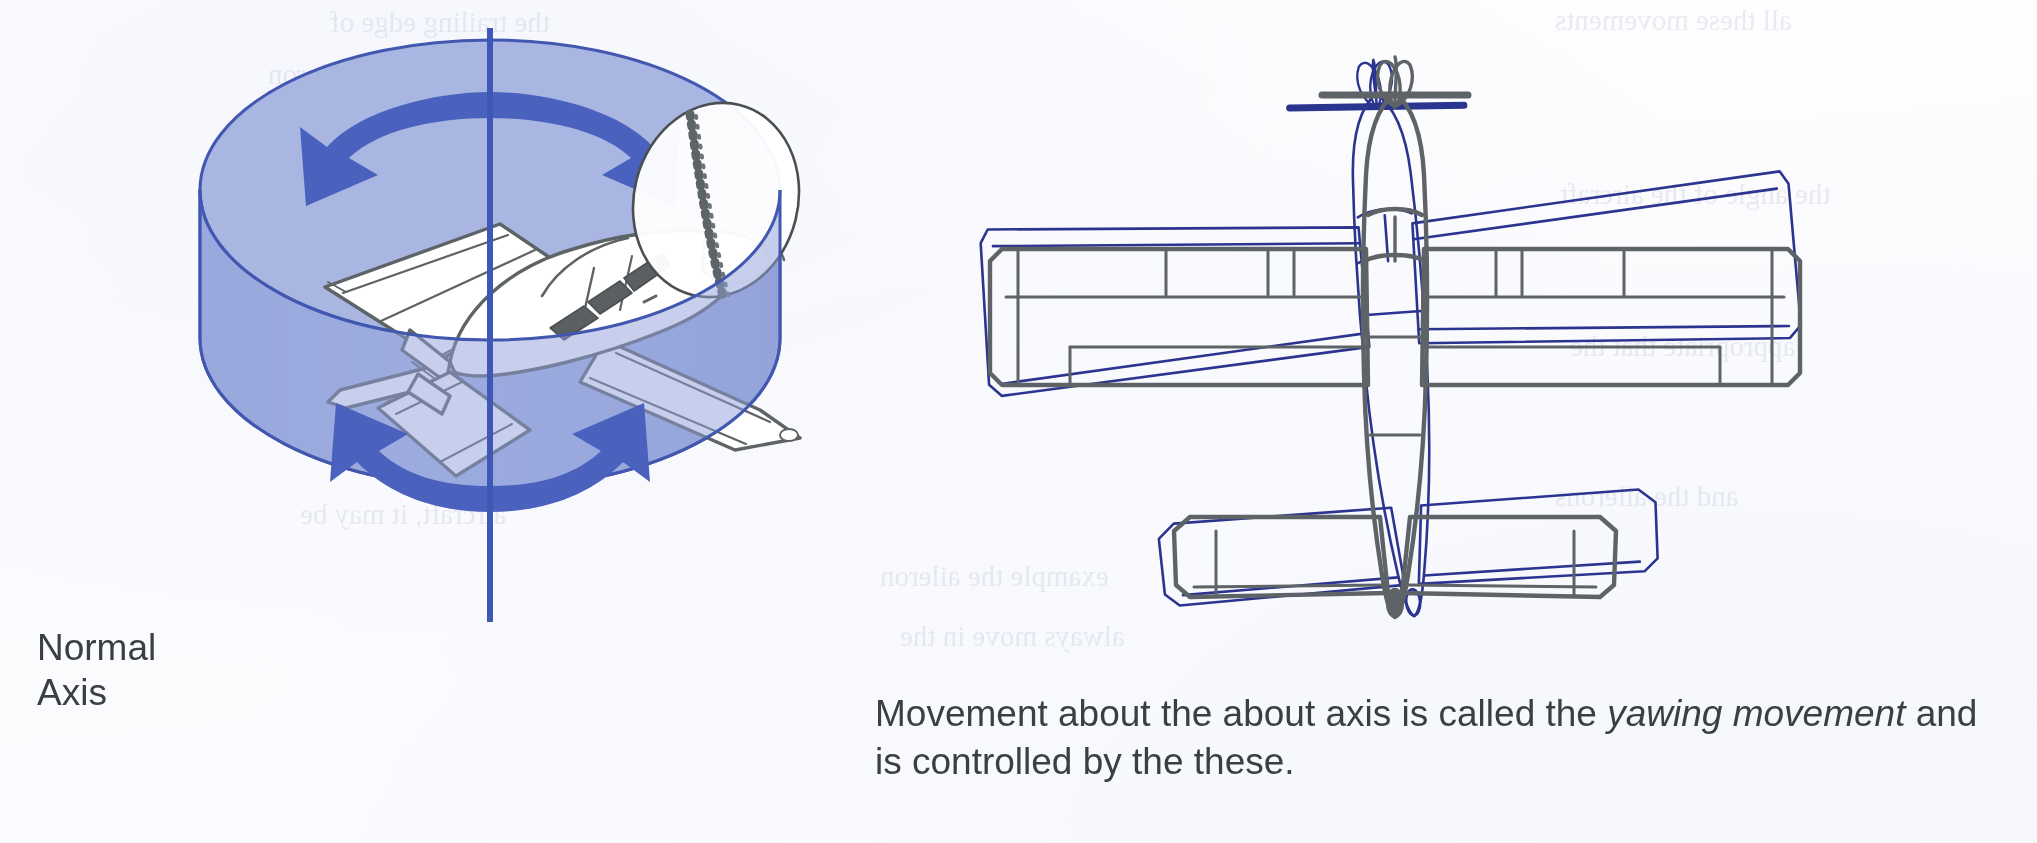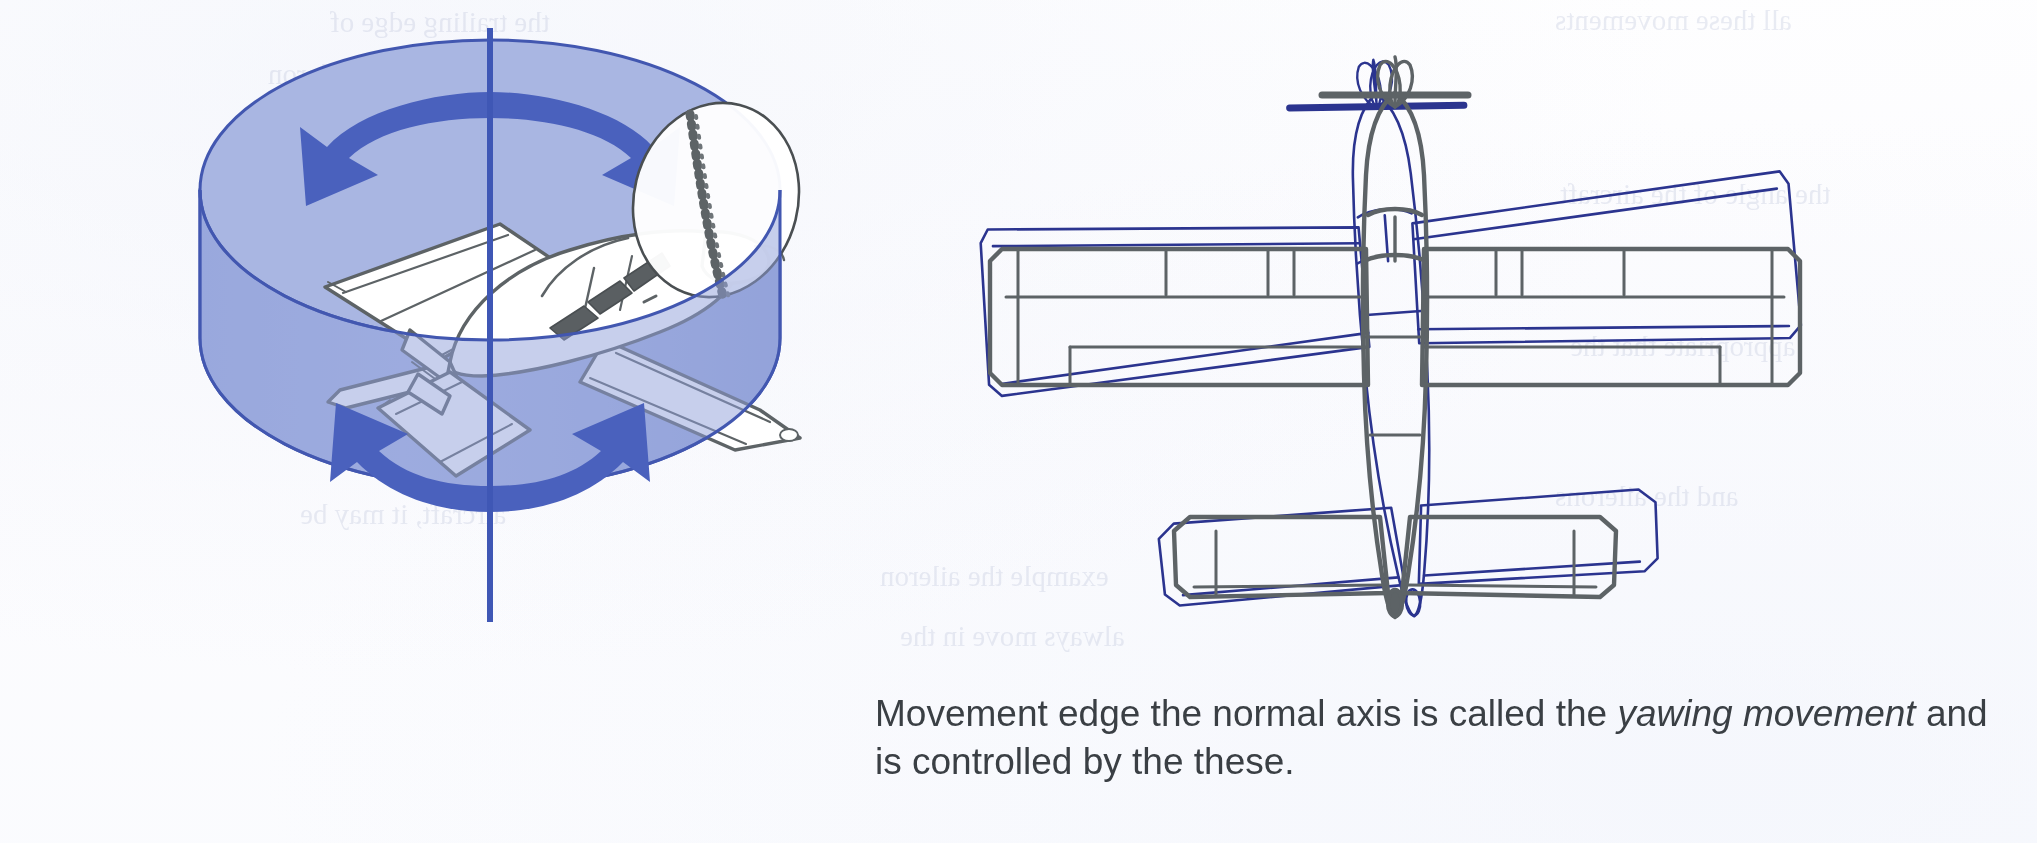--- a/index.html
+++ b/index.html
@@ -202,20 +202,22 @@
                  C 292,476 256,466 229,441
                  L 258,424
                  L 186,393
                  L 180,472 Z" fill="#4a61bd" stroke="none"></path>
       </g>
 
       <line x1="340" y1="18" x2="340" y2="612" stroke="#3f57b5" stroke-width="6"></line>
     </svg>
   </div>
 
+  <div class="caption" id="normal-axis-label">Normal
+Axis</div>
 
   <div class="panel" id="right-panel" style="left:890px; top:55px; width:1010px; height:570px;">
     <svg width="1010" height="570" viewBox="0 0 1010 570">
 
       <g fill="none" stroke="#2b348f" stroke-width="2.6" stroke-linejoin="round" stroke-linecap="round" transform="rotate(-4.2 505 300)">
 
         <path d="M 505,38
                  C 487,52 478,82 476,120
                  C 473,180 472,250 474,320
                  C 476,400 484,470 492,520
@@ -302,15 +304,15 @@
         <g>
           <path d="M 505,52 C 490,44 484,24 490,10 C 497,0 508,12 510,30 C 511,42 509,48 505,52 Z" stroke-width="3.4"></path>
           <path d="M 505,52 C 520,44 526,24 520,10 C 513,0 502,12 500,30 C 499,42 501,48 505,52 Z" stroke-width="3.4"></path>
           <path d="M 505,50 C 505,30 508,12 505,2" stroke-width="3.4"></path>
           <path d="M 432,40 L 578,40" stroke-width="7" stroke-linecap="round"></path>
         </g>
       </g>
     </svg>
   </div>
 
-  <div class="caption" id="yaw-caption"><span>Movement edge the normal axis is called the </span><span class="em">yawing movement</span><span> and is controlled by the these.</span></div>
+  <div class="caption" id="yaw-caption"><span>Movement about the about axis is called the </span><span class="em">yawing movement</span><span> and is controlled by the these.</span></div>
 
 </div>
 
 </body></html>

